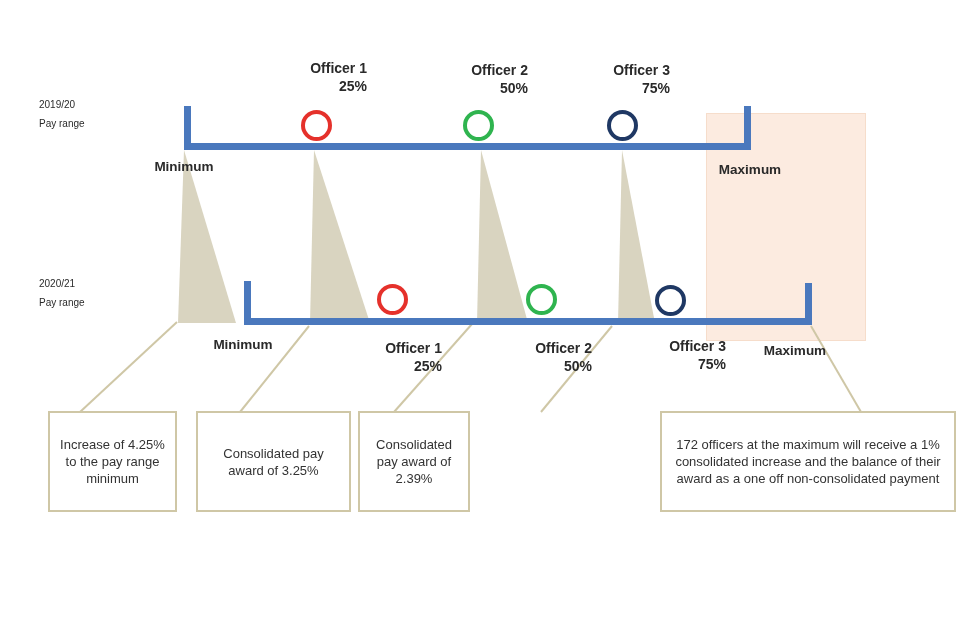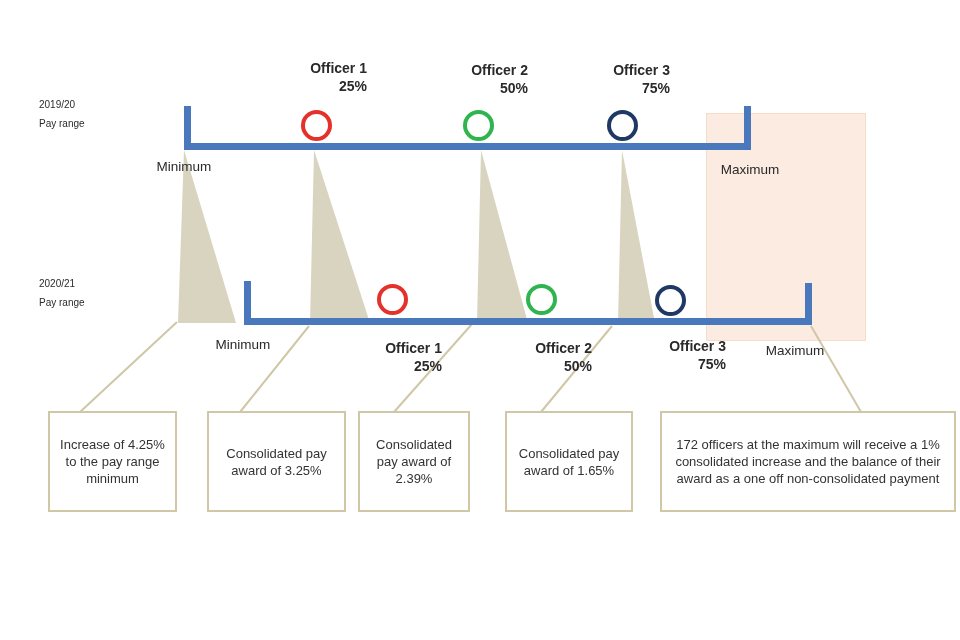--- a/index.html
+++ b/index.html
@@ -17,21 +17,21 @@
     background:var(--peach,#fcebe0);border:1px solid #f6ddcb;box-sizing:border-box;z-index:0;
   }
   
   .marker{
     position:absolute;width:23px;height:23px;border-radius:50%;
     border:4px solid #000;background:transparent;z-index:5;box-sizing:content-box;
   }
   
   .ylabel{position:absolute;width:130px;font-weight:normal;
     font-size:10px;line-height:19px;z-index:4;}
-  .mlabel{position:absolute;width:100px;text-align:center;font-weight:normal;
+  .mlabel{position:absolute;width:100px;text-align:center;font-weight:bold;
     font-size:13.5px;line-height:16px;z-index:4;}
   .olabel{position:absolute;width:100px;text-align:right;font-weight:bold;
     font-size:14px;line-height:18px;z-index:4;}
   
   .cbox{
     position:absolute;top:411px;height:101px;background:#fff;
     border:2px solid var(--khaki,#cfc7a6);box-sizing:border-box;
     display:flex;align-items:center;justify-content:center;text-align:center;
     font-size:13px;line-height:17px;color:#333;padding:4px 7px;z-index:4;
   }
@@ -108,26 +108,23 @@
     <div>75%</div>
   </div>
 
   <div class="marker" style="left: 377px; top: 284px; border-color: rgb(229, 49, 43);"></div>
   <div class="marker" style="left: 526px; top: 284px; border-color: rgb(47, 180, 79);"></div>
   <div class="marker" style="left: 655px; top: 285px; border-color: rgb(31, 56, 100);"></div>
 
   <div class="cbox" style="left:48px;width:129px">
     <span>Increase of 4.25% to the pay range minimum</span>
   </div>
-  <div class="cbox" style="left:207px;width:139px">
+  <div class="cbox" style="left:196px;width:155px">
     <span>Consolidated pay award of 3.25%</span>
   </div>
   <div class="cbox" style="left:358px;width:112px">
     <span>Consolidated pay award of 2.39%</span>
-  </div>
-  <div class="cbox" style="left:505px;width:128px">
-    <span>Consolidated pay award of 1.65%</span>
   </div>
   <div class="cbox" style="left:660px;width:296px">
     <span>172 officers at the maximum will receive a 1% consolidated increase and the balance of their award as a one off non-consolidated payment</span>
   </div>
 
 </div>
 
 </body></html>

